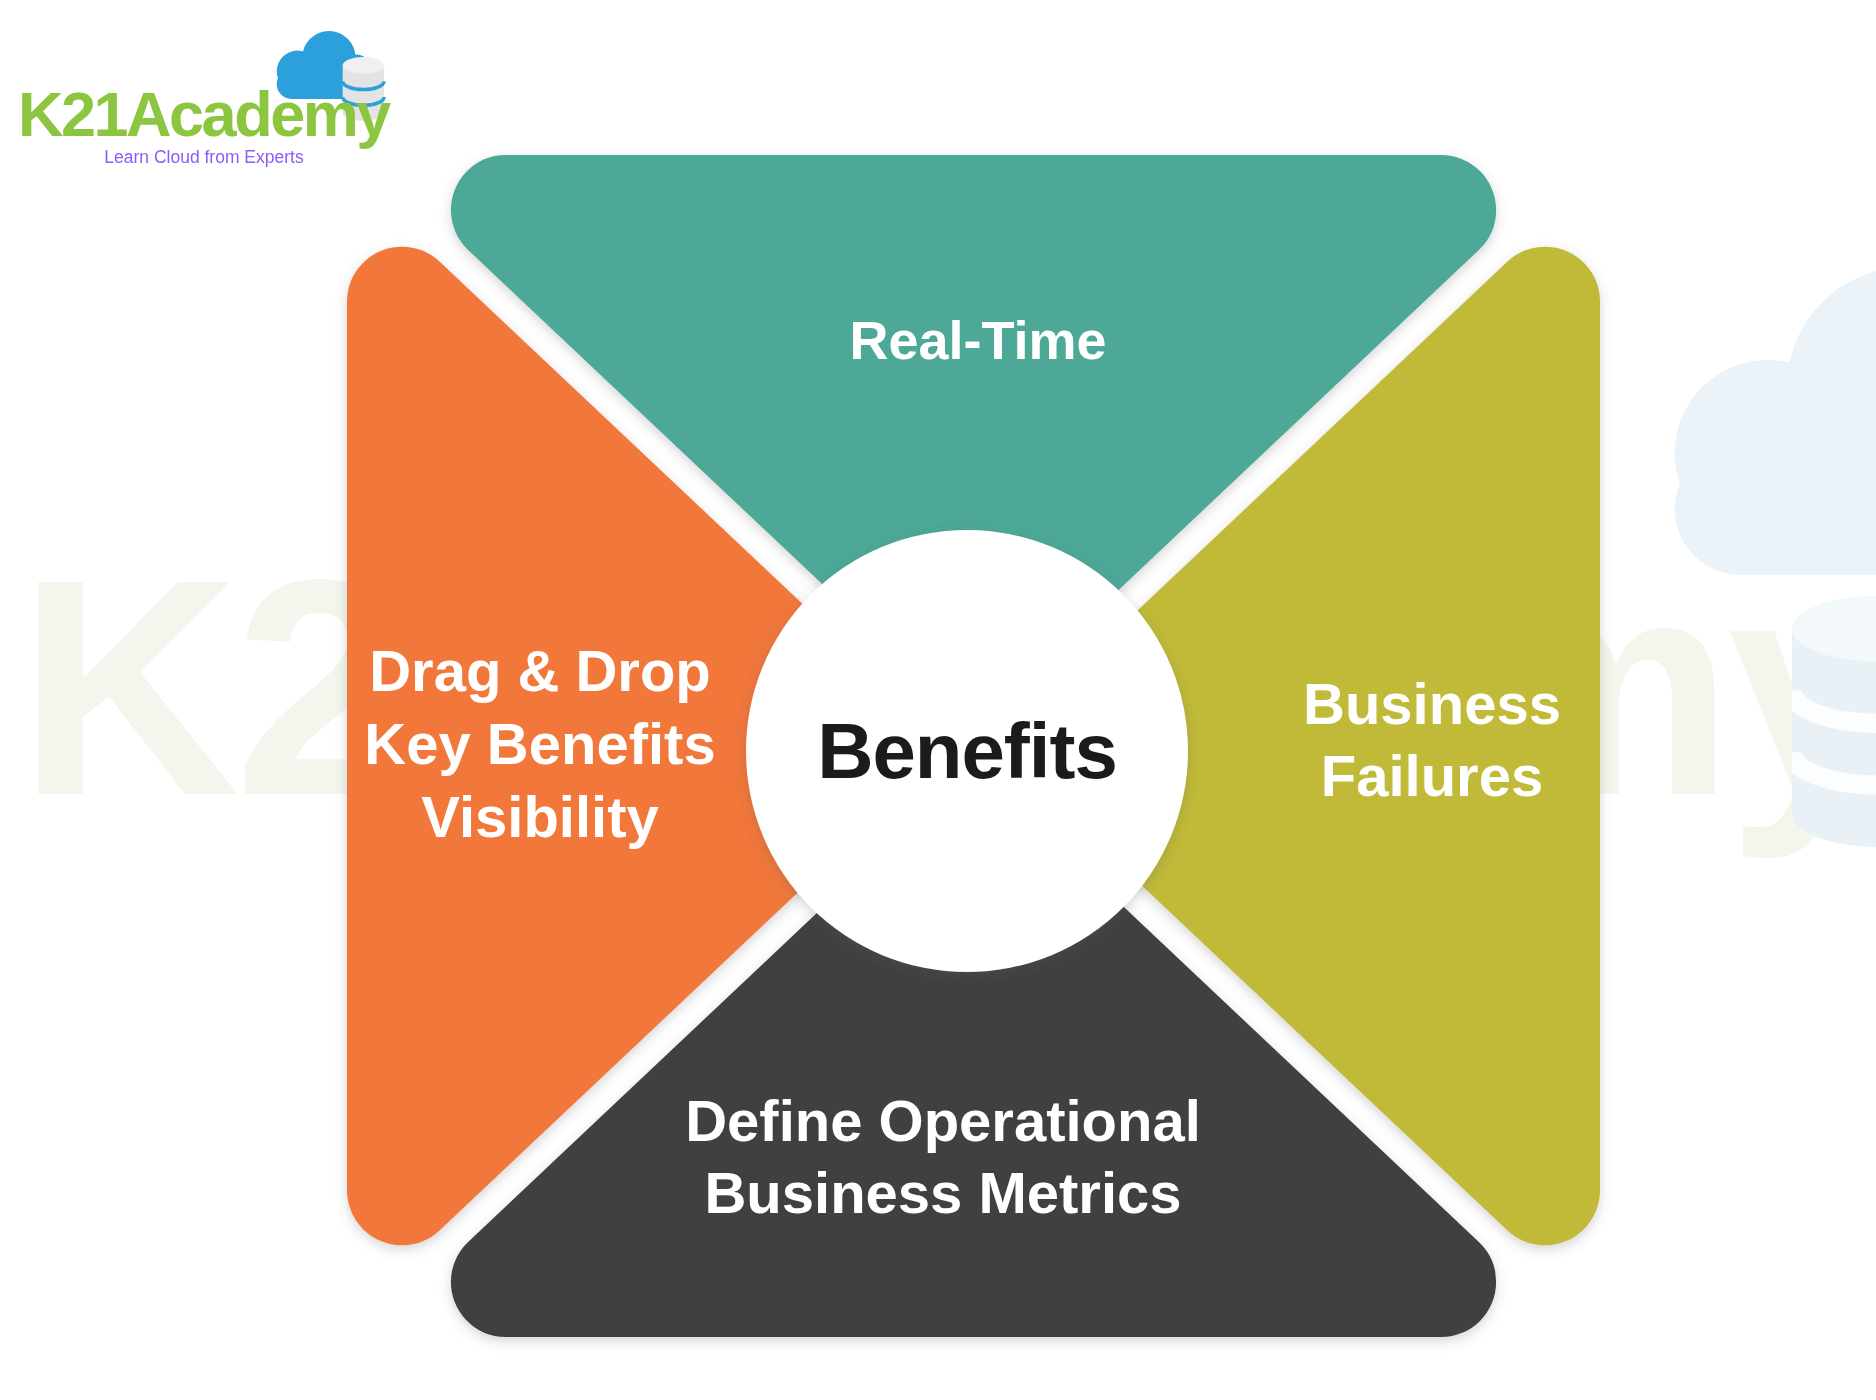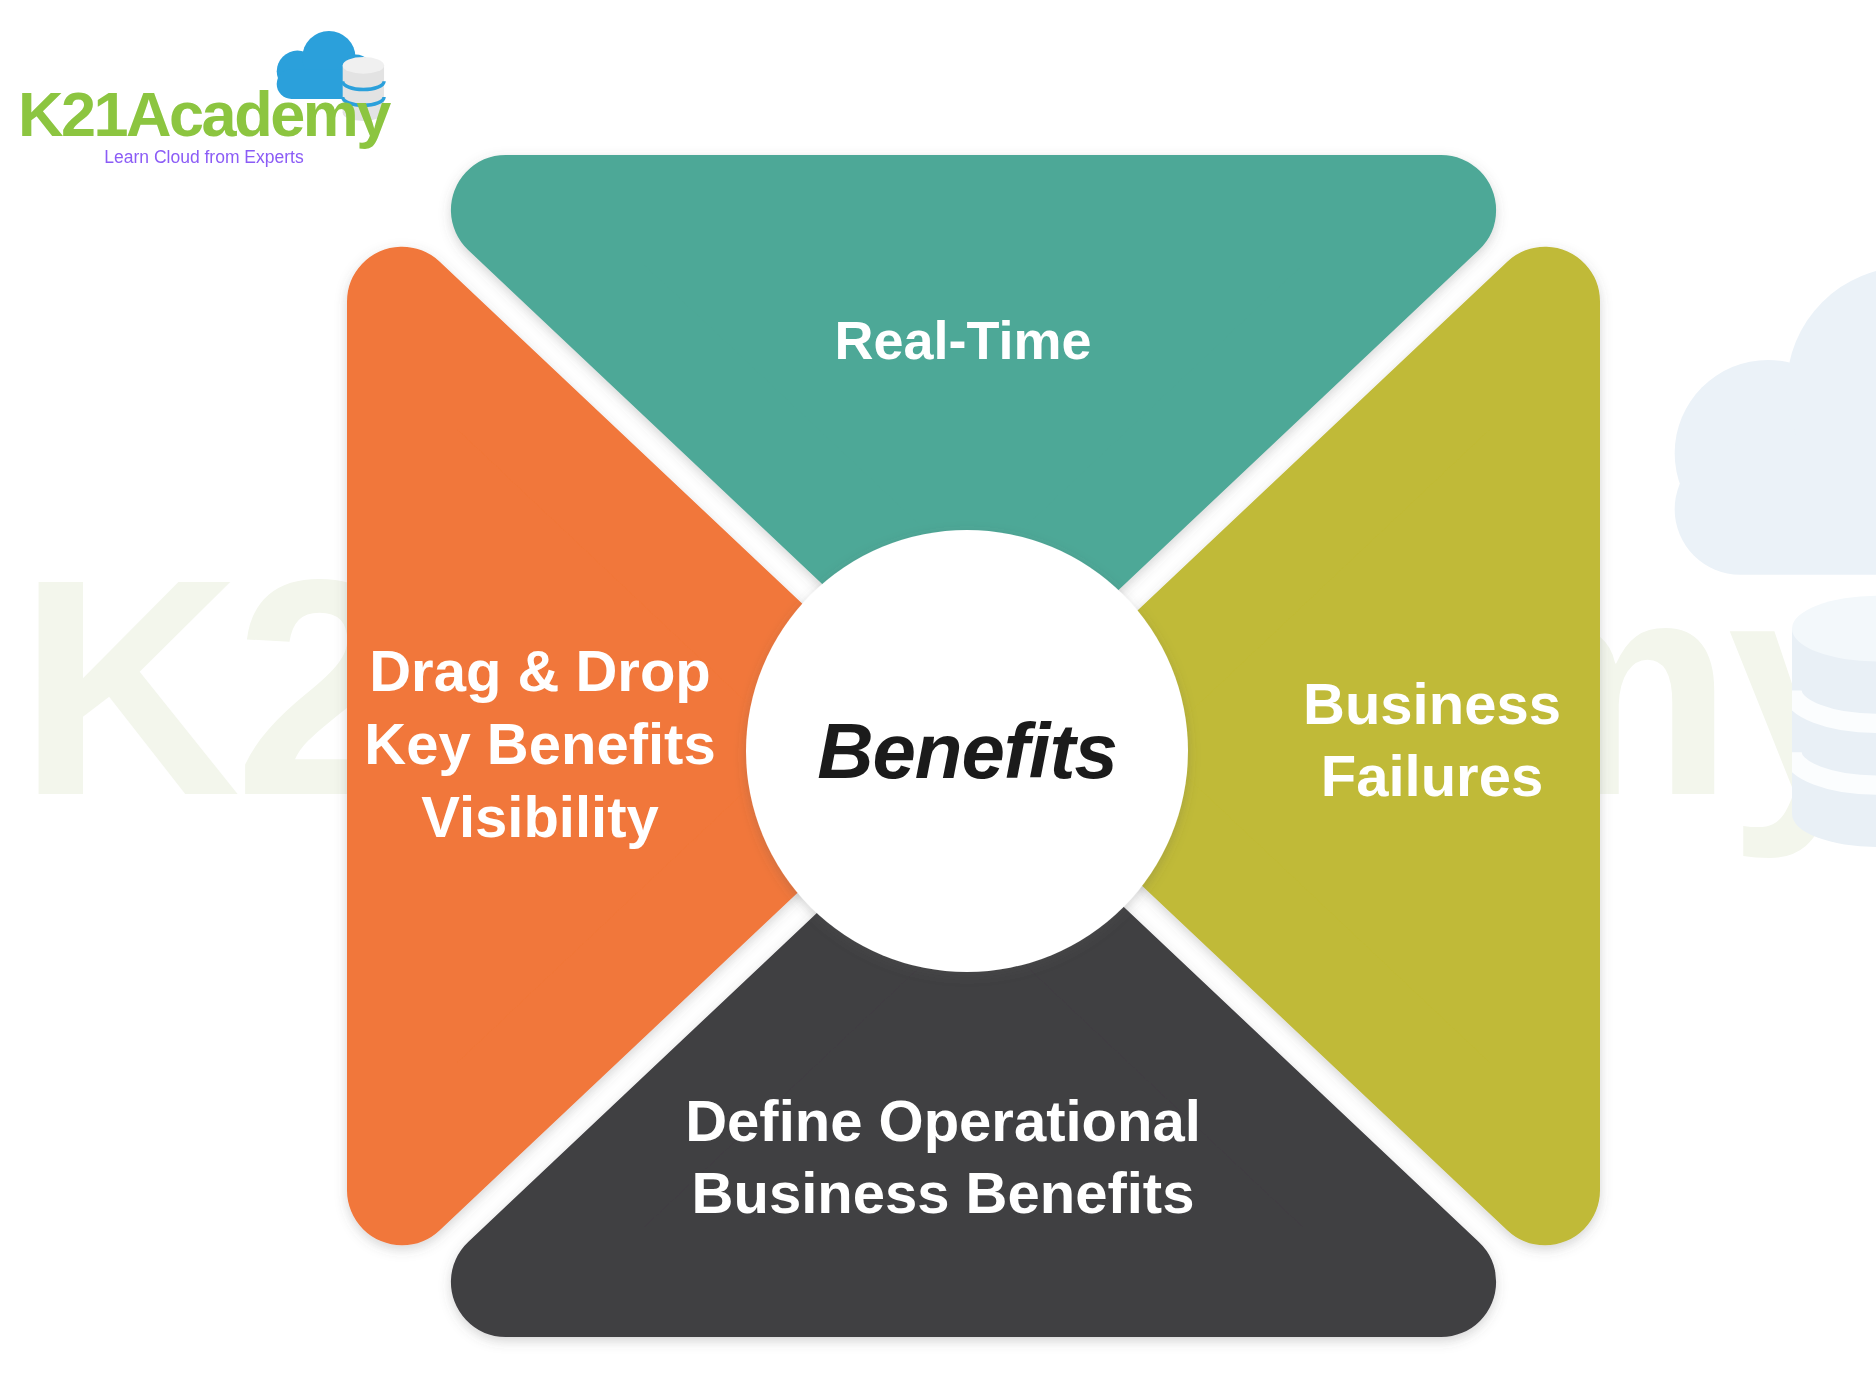--- a/index.html
+++ b/index.html
@@ -32,29 +32,28 @@
   .shape-left  {fill:#F1773A;stroke:#F1773A;}
   .shape-right {fill:#C0BA37;stroke:#C0BA37;}
   .shape-bottom{fill:#403F43;stroke:#403F43;}
   .shape{stroke-width:110;stroke-linejoin:round;}
   
   .qlabel{
     position:absolute;z-index:2;text-align:center;color:#ffffff;
     font-weight:bold;
   }
   .qlabel span{display:block;}
-  .label-top   {left:663px; top:305px; width:600px;font-size:54px;line-height:71px;}
+  .label-top   {left:678px; top:305px; width:600px;font-size:54px;line-height:71px;}
   .label-left  {left:260px; top:634px; width:560px;font-size:58px;line-height:73px;}
   .label-right {left:1152px;top:668px; width:560px;font-size:58px;line-height:72px;}
   .label-bottom{left:593px; top:1085px;width:700px;font-size:58px;line-height:72px;}
   .label-center{
     position:absolute;z-index:2;left:717px;top:710px;width:500px;
     text-align:center;font-size:78px;line-height:82px;font-weight:bold;color:#1B1B1B;
     letter-spacing:-1px;
-    font-style:italic;
   }
 </style>
 </head>
 <body>
 
 <div class="wm-text">K21Academy</div>
 
 <svg class="wm-cloud" viewBox="0 0 120 80" aria-hidden="true">
   <g fill="#EBF2F8">
     <circle cx="36" cy="44" r="20"></circle>
@@ -115,16 +114,16 @@
   <span>Visibility</span>
 </div>
 
 <div class="qlabel label-right">
   <span>Business</span>
   <span>Failures</span>
 </div>
 
 <div class="qlabel label-bottom">
   <span>Define Operational</span>
-  <span>Business Benefits</span>
+  <span>Business Metrics</span>
 </div>
 
 <div class="label-center">Benefits</div>
 
 </body></html>

